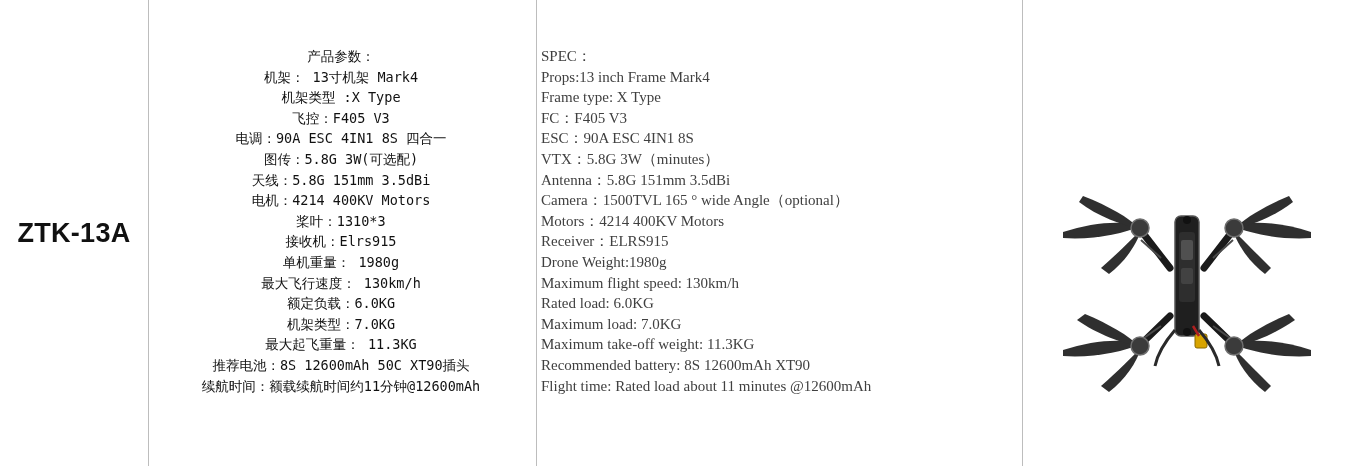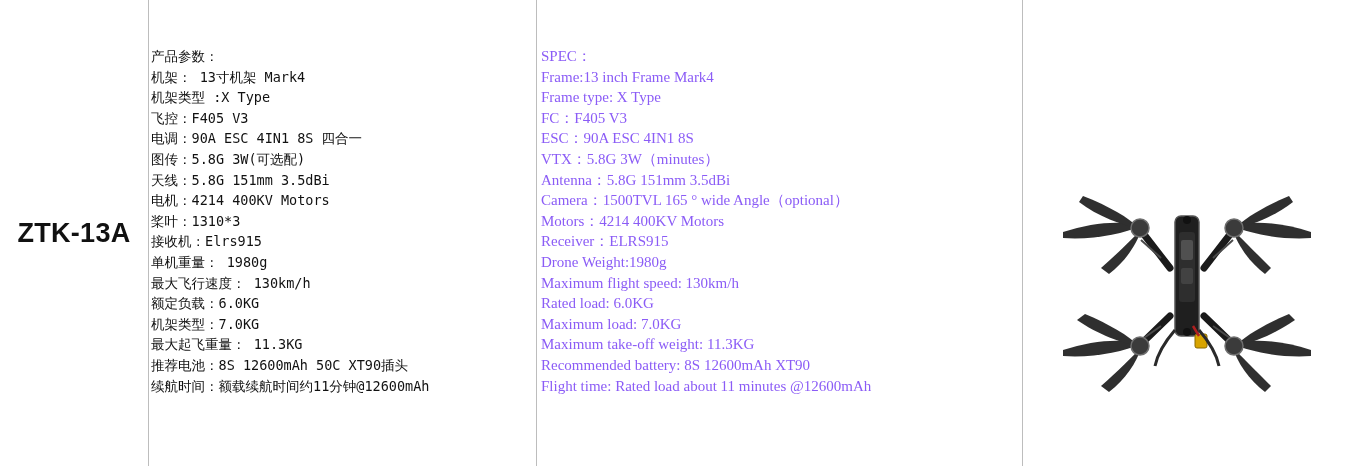--- a/index.html
+++ b/index.html
@@ -50,28 +50,29 @@
     top: 46px;
   }
   #spec-cn {
     left: 151px;
     width: 380px;
     font-family: "DejaVu Sans Mono", monospace;
     font-size: 13.5px;
     line-height: 20.6px;
     color: #111;
     white-space: nowrap;
+    text-align: center;
   }
   #spec-en {
     left: 541px;
     width: 470px;
     font-family: "Liberation Serif", serif;
     font-size: 15px;
     line-height: 20.6px;
-    color: #8b5cf6;
+    color: #404040;
     white-space: nowrap;
   }
   .spec-line { display: block; }
 
   
   #product-photo {
     position: absolute;
     left: 1023px;
     top: 0;
     width: 327px;
@@ -105,21 +106,21 @@
     <span class="spec-line">最大飞行速度： 130km/h</span>
     <span class="spec-line">额定负载：6.0KG</span>
     <span class="spec-line">机架类型：7.0KG</span>
     <span class="spec-line">最大起飞重量： 11.3KG</span>
     <span class="spec-line">推荐电池：8S 12600mAh 50C XT90插头</span>
     <span class="spec-line">续航时间：额载续航时间约11分钟@12600mAh</span>
   </div>
 
   <div class="spec-col" id="spec-en">
     <span class="spec-line">SPEC：</span>
-    <span class="spec-line">Frame:13 inch Frame Mark4</span>
+    <span class="spec-line">Props:13 inch Frame Mark4</span>
     <span class="spec-line">Frame type: X Type</span>
     <span class="spec-line">FC：F405 V3</span>
     <span class="spec-line">ESC：90A ESC 4IN1 8S</span>
     <span class="spec-line">VTX：5.8G 3W（minutes）</span>
     <span class="spec-line">Antenna：5.8G 151mm 3.5dBi</span>
     <span class="spec-line">Camera：1500TVL 165 ° wide Angle（optional）</span>
     <span class="spec-line">Motors：4214 400KV Motors</span>
     <span class="spec-line">Receiver：ELRS915</span>
     <span class="spec-line">Drone Weight:1980g</span>
     <span class="spec-line">Maximum flight speed: 130km/h</span>

